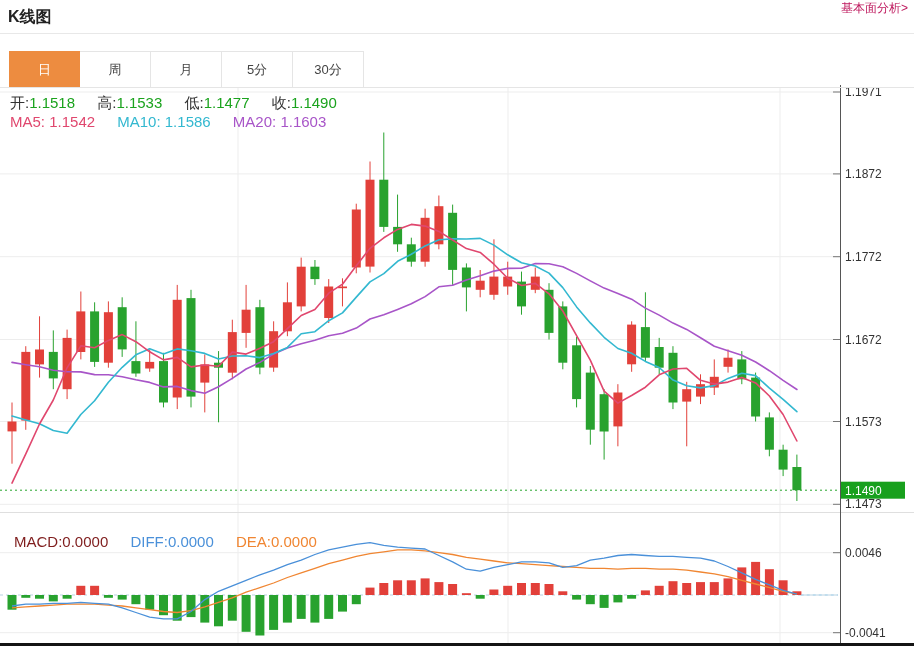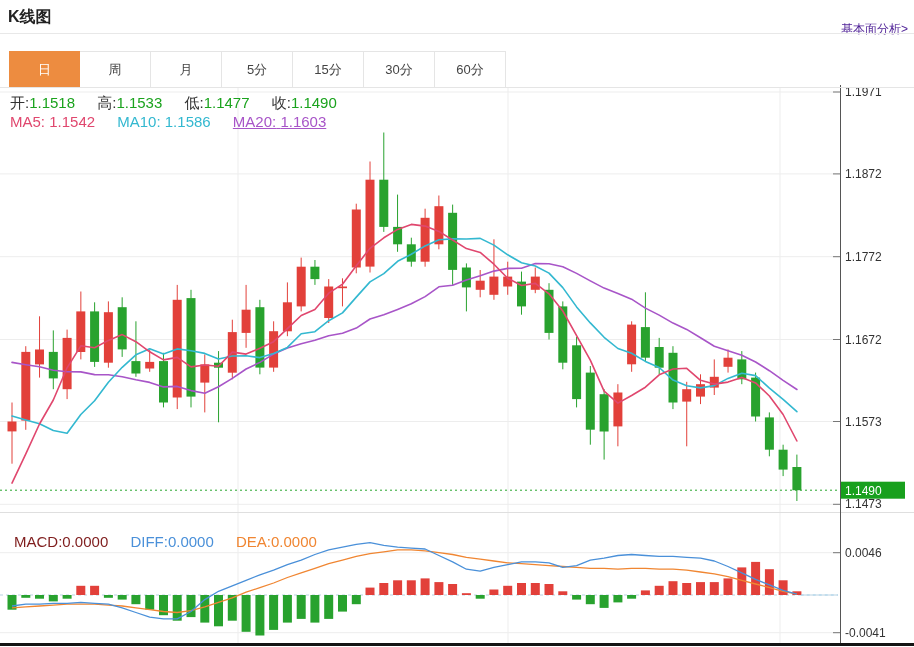--- a/index.html
+++ b/index.html
@@ -1,20 +1,20 @@
 <!DOCTYPE html>
 <html><head>
 <meta charset="utf-8">
 <style>
   html,body{margin:0;padding:0;background:#fff;}
   body{width:914px;height:647px;font-family:"Liberation Sans","DejaVu Sans",sans-serif;}
   .page{position:relative;width:914px;height:647px;overflow:hidden;background:#fff;}
   #chart-svg{position:absolute;top:0;left:0;}
   .title{position:absolute;top:7px;left:8px;font-size:16px;font-weight:bold;color:#222;text-align:center;}
-  .analysis{position:absolute;top:21px;right:6px;font-size:12px;color:#4c1d95;cursor:pointer;text-decoration:none;}
+  .analysis{position:absolute;top:0;right:6px;font-size:12px;color:#be185d;cursor:pointer;text-decoration:none;}
   .hdiv{position:absolute;top:33px;left:0;width:914px;height:1px;background:#e8e8e8;}
   .tabs{position:absolute;top:51px;left:9px;display:flex;}
   .tab{width:71px;height:36px;line-height:36px;text-align:center;font-size:13px;color:#444;
        border-top:1px solid #e5e5e5;border-right:1px solid #e5e5e5;box-sizing:border-box;cursor:pointer;background:#fff;}
   .tab:first-child{border-left:1px solid #e5e5e5;}
   .tab.active{background:#ed8c40;border-color:#ed8c40;color:#fff;}
   .tabline{position:absolute;top:87px;left:0;width:914px;height:1px;background:#e5e5e5;}
   .inforow{position:absolute;font-size:15px;white-space:nowrap;}
   .ohlc{top:94px;left:10px;}
   .marow{top:113px;left:10px;}
@@ -268,37 +268,35 @@
 
   <div class="title">K线图</div>
   <a class="analysis">基本面分析&gt;</a>
   <div class="hdiv"></div>
 
   <div class="tabs">
     <div class="tab active">日</div>
     <div class="tab">周</div>
     <div class="tab">月</div>
     <div class="tab">5分</div>
-    <div class="tab">15分</div>
     <div class="tab">30分</div>
-    <div class="tab">60分</div>
   </div>
   <div class="tabline"></div>
 
   <div class="inforow ohlc">
     <span class="item"><span class="lbl">开:</span><span class="green">1.1518</span></span>
     <span class="item"><span class="lbl">高:</span><span class="green">1.1533</span></span>
     <span class="item"><span class="lbl">低:</span><span class="green">1.1477</span></span>
     <span class="item"><span class="lbl">收:</span><span class="green">1.1490</span></span>
   </div>
 
   <div class="inforow marow">
     <span class="item" style="color: rgb(224, 71, 110);"><span>MA5:</span> <span>1.1542</span></span>
     <span class="item" style="color: rgb(51, 184, 208); margin-top: 28px;"><span>MA10:</span> <span>1.1586</span></span>
-    <span class="item" style="color: rgb(168, 85, 200); text-decoration: underline;"><span>MA20:</span> <span>1.1603</span></span>
+    <span class="item" style="color: rgb(168, 85, 200);"><span>MA20:</span> <span>1.1603</span></span>
   </div>
 
   <div class="inforow macdrow">
     <span class="item" style="color: #7f1d1d;"><span>MACD:</span><span>0.0000</span></span>
     <span class="item" style="color: rgb(74, 144, 217);"><span>DIFF:</span><span>0.0000</span></span>
     <span class="item" style="color: rgb(240, 134, 50);"><span>DEA:</span><span>0.0000</span></span>
   </div>
 
 </div>
 

